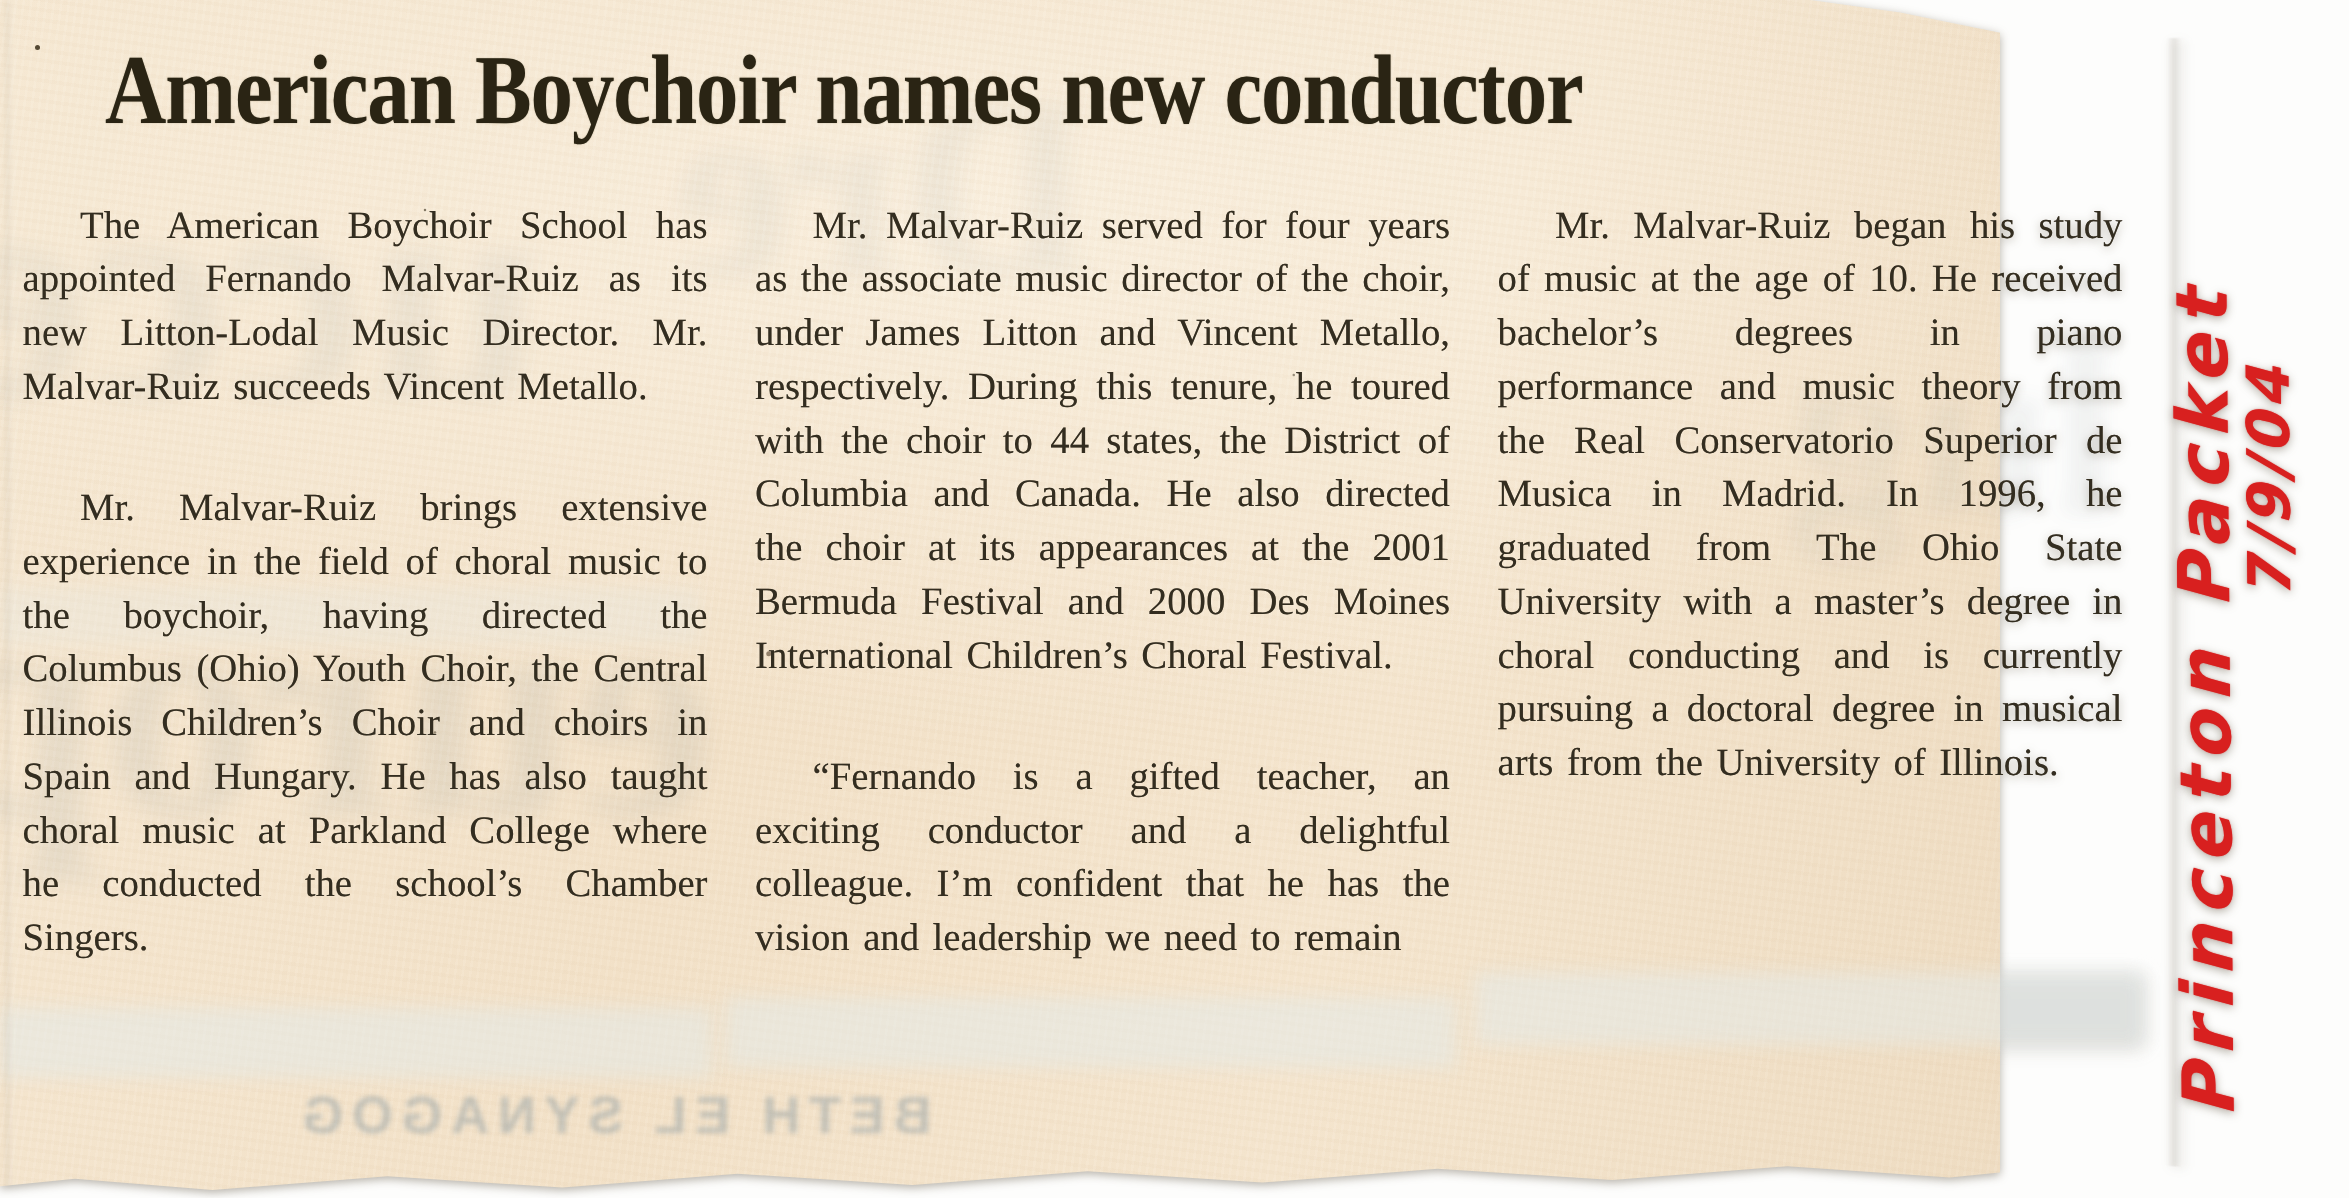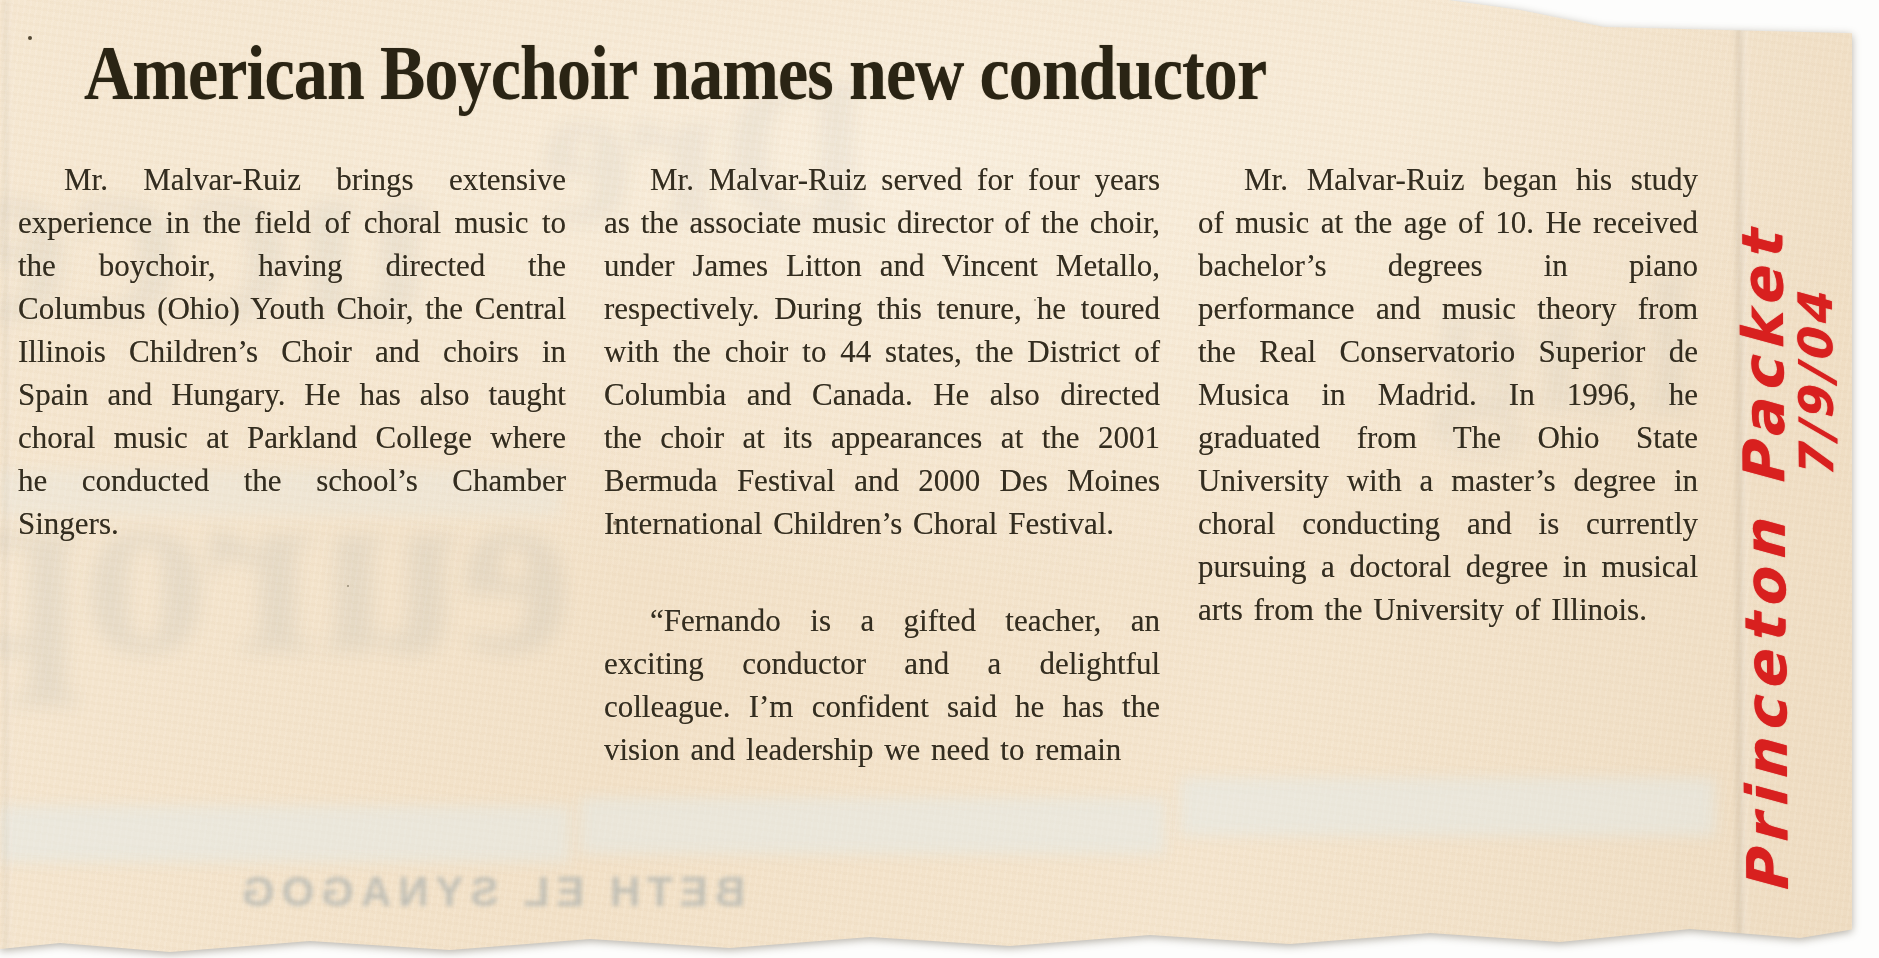--- a/index.html
+++ b/index.html
@@ -2,21 +2,21 @@
 <html lang="en"><head>
 <meta charset="utf-8">
 <style>
   html, body {
     margin: 0; padding: 0;
     width: 1879px; height: 958px;
     background: #fdfdfc;
     overflow: hidden;
     font-family: "Liberation Serif", "DejaVu Serif", serif;
   }
-  .scan { position: relative; width: 1852px; height: 958px; }
+  .scan { position: relative; width: 1600px; height: 958px; }
 
   
   .clip-shadow { position: absolute; inset: 0; filter: drop-shadow(0 2px 4px rgba(90,80,60,.45)); }
   .clipping {
     position: absolute; inset: 0;
     background:
       radial-gradient(ellipse 1400px 600px at 48% 18%, rgba(255,250,240,.55), rgba(255,250,240,0) 70%),
       linear-gradient(104deg, #f6e8d2 0%, #f3e2c9 38%, #f5e6cf 68%, #efddc3 100%);
     clip-path: polygon(0 0, 1448px 0, 1520px 10px, 1604px 27px, 1879px 34px,
       1879px 925px, 1800px 938px, 1690px 929px, 1560px 942px, 1430px 933px,
@@ -127,25 +127,26 @@
       <div class="band b3"></div>
       <div class="band b4"></div>
       <div class="crease c1"></div>
       <div class="crease c2"></div>
       <div class="speck"></div>
 
       <h1 class="headline">American Boychoir names new conductor</h1>
 
       <div class="columns">
         <div class="col c1">
+          <p>The American Boychoir School has appointed Fernando Malvar-Ruiz as its new Litton-Lodal Music Director. Mr. Malvar-Ruiz succeeds Vincent Metallo.</p>
           <p>Mr. Malvar-Ruiz brings extensive experience in the field of choral music to the boychoir, having directed the Columbus (Ohio) Youth Choir, the Central Illinois Children’s Choir and choirs in Spain and Hungary. He has also taught choral music at Parkland College where he conducted the school’s Chamber Singers.</p>
         </div>
         <div class="col c2">
           <p>Mr. Malvar-Ruiz served for four years as the associate music director of the choir, under James Litton and Vincent Metallo, respectively. During this tenure, he toured with the choir to 44 states, the District of Columbia and Canada. He also directed the choir at its appearances at the 2001 Bermuda Festival and 2000 Des Moines International Children’s Choral Festival.</p>
-          <p>“Fernando is a gifted teacher, an exciting conductor and a delightful colleague. I’m confident said he has the vision and leadership we need to remain</p>
+          <p>“Fernando is a gifted teacher, an exciting conductor and a delightful colleague. I’m confident that he has the vision and leadership we need to remain</p>
         </div>
         <div class="col c3">
           <p>Mr. Malvar-Ruiz began his study of music at the age of 10. He received bachelor’s degrees in piano performance and music theory from the Real Conservatorio Superior de Musica in Madrid. In 1996, he graduated from The Ohio State University with a master’s degree in choral conducting and is currently pursuing a doctoral degree in musical arts from the University of Illinois.</p>
         </div>
       </div>
 
       <div class="annotation">
         <div class="ann-pub">Princeton Packet</div>
         <div class="ann-date">7/9/04</div>
       </div>

